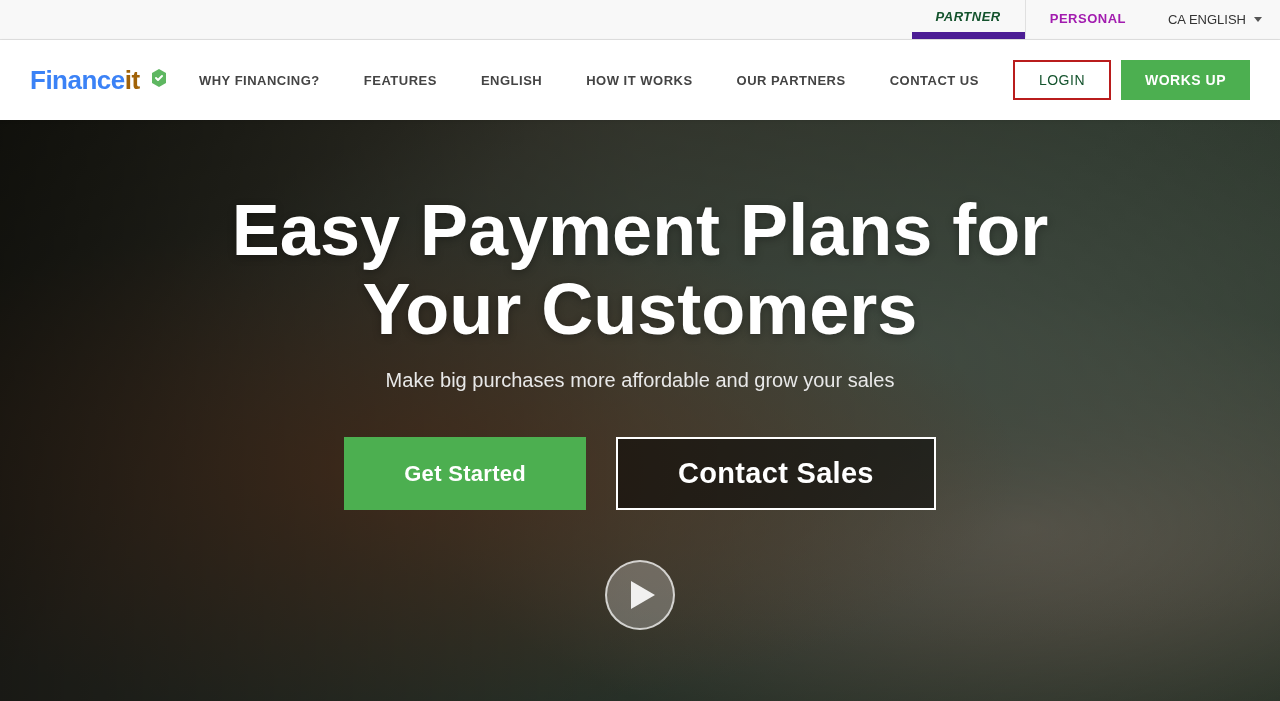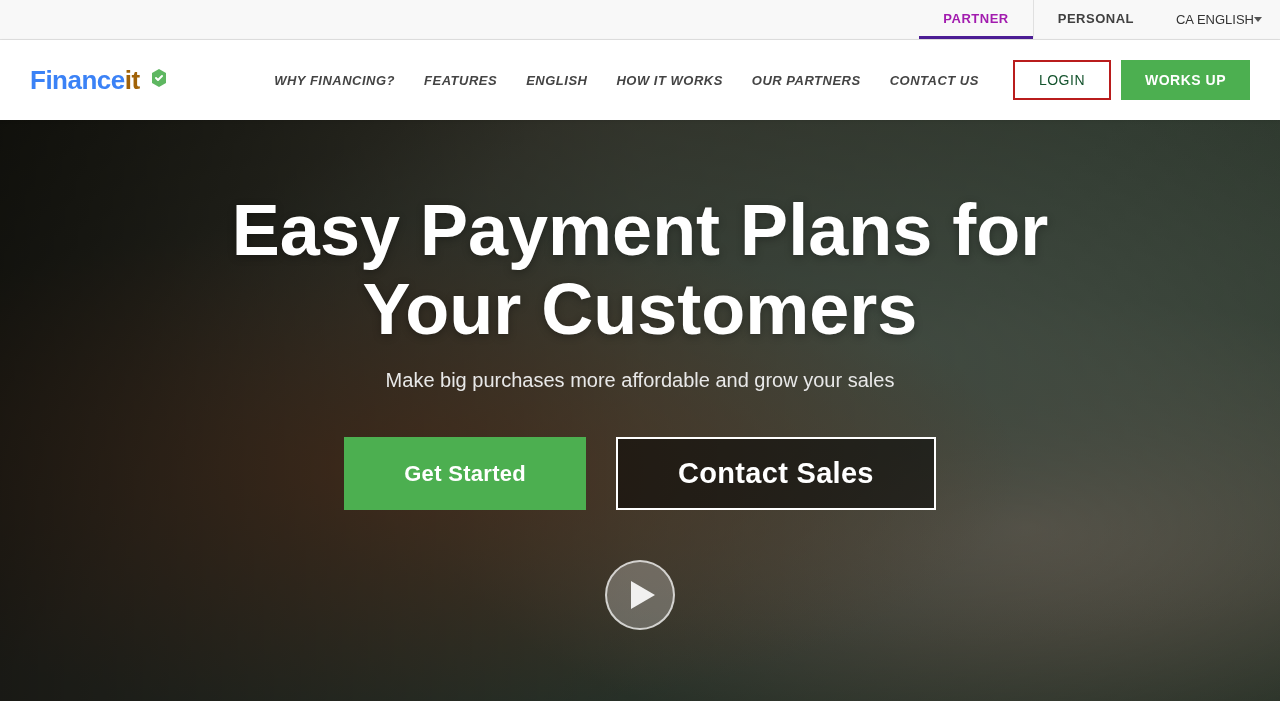--- a/index.html
+++ b/index.html
@@ -13,36 +13,37 @@
       display: flex;
       justify-content: flex-end;
       align-items: stretch;
     }
     .top-bar-item {
       padding: 0 24px;
       display: flex;
       align-items: center;
       font-size: 13px;
       font-weight: 600;
-      color: #404040;
+      color: #a21caf;
       cursor: pointer;
       border-bottom: 3px solid transparent;
       letter-spacing: 0.5px;
     }
     .top-bar-item.active {
-      color: #a21caf;
-      border-bottom: 3px solid #4c1d95;
+      color: #14532d;
+      border-bottom: 7px solid #4c1d95;
+      font-style: italic;
     }
     .top-bar-item.separator {
       border-left: 1px solid #e0e0e0;
     }
     .top-bar-lang {
       display: flex;
       align-items: center;
-      gap: 0;
+      gap: 8px;
       padding: 0 18px;
       font-size: 13px;
       color: #333;
       cursor: pointer;
     }
     .chevron-down {
       width: 0;
       height: 0;
       border-left: 4px solid transparent;
       border-right: 4px solid transparent;
@@ -77,23 +78,22 @@
       color: #3b82f6;
     }
     .logo-icon {
       width: 22px;
       height: 22px;
       margin-left: 2px;
     }
     .nav-links {
       display: flex;
       align-items: flex-end;
-      gap: 1px;
+      gap: 16px;
       margin-right: 20px;
-      font-style: italic;
     }
     .nav-link {
       padding: 0 14px;
       font-size: 13px;
       font-weight: 600;
       color: #444;
       text-decoration: none;
       cursor: pointer;
       letter-spacing: 0.5px;
       white-space: nowrap;

